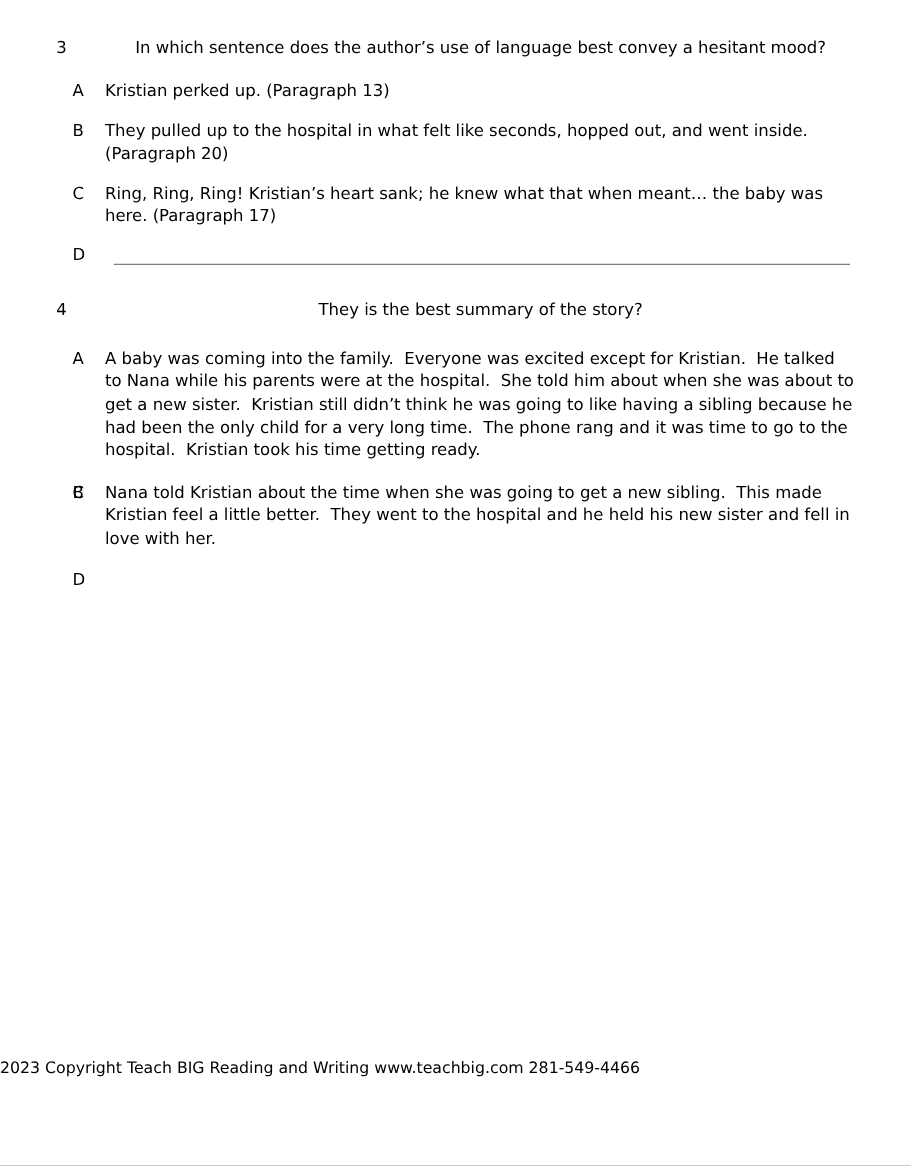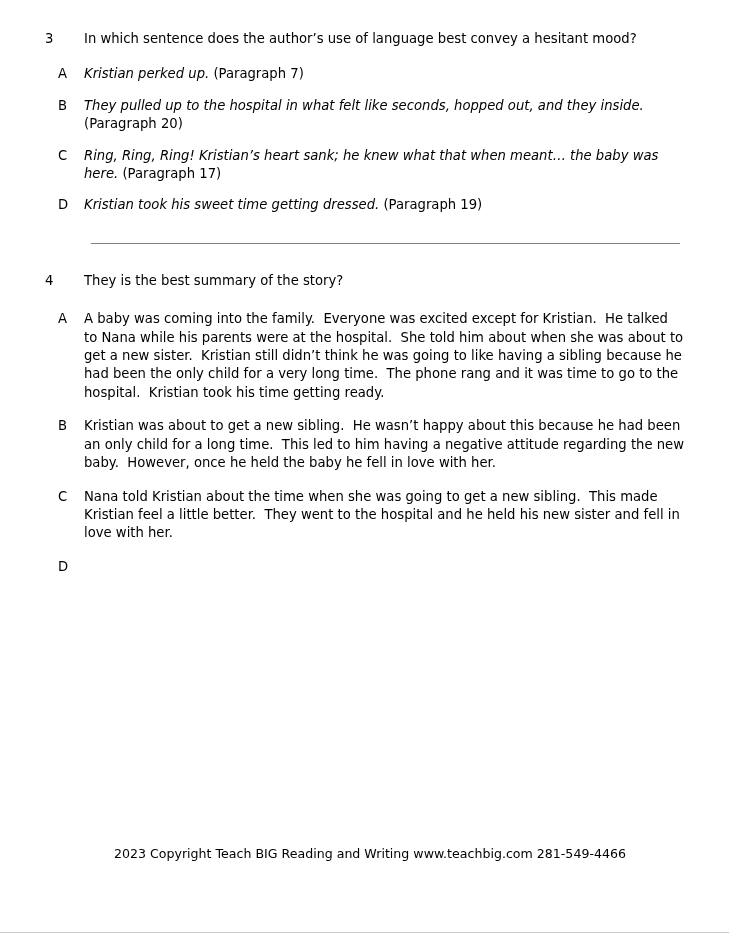--- a/index.html
+++ b/index.html
@@ -48,21 +48,21 @@
     top: 0;
     width: 20px;
     font-size: 13.2px;
     line-height: 18.4px;
     text-align: left;
   }
 
   .q-stem {
     font-size: 13.2px;
     line-height: 18.4px;
-    text-align: left;
+    text-align: center;
     white-space: pre-wrap;
   }
 
   
   .choices {
     margin-top: 17px;
   }
 
   .choice {
     position: relative;
@@ -84,21 +84,20 @@
     line-height: 18.4px;
   }
 
   .choice-text {
     font-size: 13.2px;
     line-height: 18.4px;
     white-space: pre-wrap;
   }
 
   .choice-text .quoted {
-    font-style: italic;
   }
 
   .choice-text .cite {
     font-style: normal;
   }
 
   
   .divider-wrap {
     margin-top: 28px;
     margin-bottom: 28px;
@@ -121,24 +120,24 @@
     margin-top: 20px;
   }
 
   .q4-block .choice {
     margin-bottom: 15px;
   }
 
   
   .footer {
     position: absolute;
-    left: 12px;
+    left: 0;
     top: 845px;
     width: 614px;
-    text-align: right;
+    text-align: left;
     font-size: 12.6px;
     line-height: 17px;
   }
 </style>
 </head>
 <body>
 
 <div class="page">
 
   <div class="content">
@@ -147,36 +146,35 @@
 
       <div class="question">
         <div class="q-number">3</div>
         <div class="q-stem">In which sentence does the author’s use of language best convey a hesitant mood?</div>
       </div>
 
       <div class="choices">
 
         <div class="choice">
           <div class="choice-letter">A</div>
-          <div class="choice-text"><span class="quoted">Kristian perked up.</span><span class="cite"> (Paragraph 7)</span></div>
+          <div class="choice-text"><span class="quoted">Kristian perked up.</span><span class="cite"> (Paragraph 13)</span></div>
         </div>
 
         <div class="choice">
           <div class="choice-letter">B</div>
-          <div class="choice-text"><span class="quoted">They pulled up to the hospital in what felt like seconds, hopped out, and they inside.</span><span class="cite"> (Paragraph 20)</span></div>
+          <div class="choice-text"><span class="quoted">They pulled up to the hospital in what felt like seconds, hopped out, and went inside.</span><span class="cite"> (Paragraph 20)</span></div>
         </div>
 
         <div class="choice">
           <div class="choice-letter">C</div>
           <div class="choice-text"><span class="quoted">Ring, Ring, Ring! Kristian’s heart sank; he knew what that when meant… the baby was here.</span><span class="cite"> (Paragraph 17)</span></div>
         </div>
 
         <div class="choice">
           <div class="choice-letter">D</div>
-          <div class="choice-text"><span class="quoted">Kristian took his sweet time getting dressed.</span><span class="cite"> (Paragraph 19)</span></div>
         </div>
 
       </div>
     </div>
 
     <div class="divider-wrap">
       <div class="divider"></div>
     </div>
 
     <div class="q4-block">
@@ -188,21 +186,20 @@
 
       <div class="choices">
 
         <div class="choice">
           <div class="choice-letter">A</div>
           <div class="choice-text">A baby was coming into the family.  Everyone was excited except for Kristian.  He talked to Nana while his parents were at the hospital.  She told him about when she was about to get a new sister.  Kristian still didn’t think he was going to like having a sibling because he had been the only child for a very long time.  The phone rang and it was time to go to the hospital.  Kristian took his time getting ready.</div>
         </div>
 
         <div class="choice">
           <div class="choice-letter">B</div>
-          <div class="choice-text">Kristian was about to get a new sibling.  He wasn’t happy about this because he had been an only child for a long time.  This led to him having a negative attitude regarding the new baby.  However, once he held the baby he fell in love with her.</div>
         </div>
 
         <div class="choice">
           <div class="choice-letter">C</div>
           <div class="choice-text">Nana told Kristian about the time when she was going to get a new sibling.  This made Kristian feel a little better.  They went to the hospital and he held his new sister and fell in love with her.</div>
         </div>
 
         <div class="choice">
           <div class="choice-letter">D</div>
         </div>

